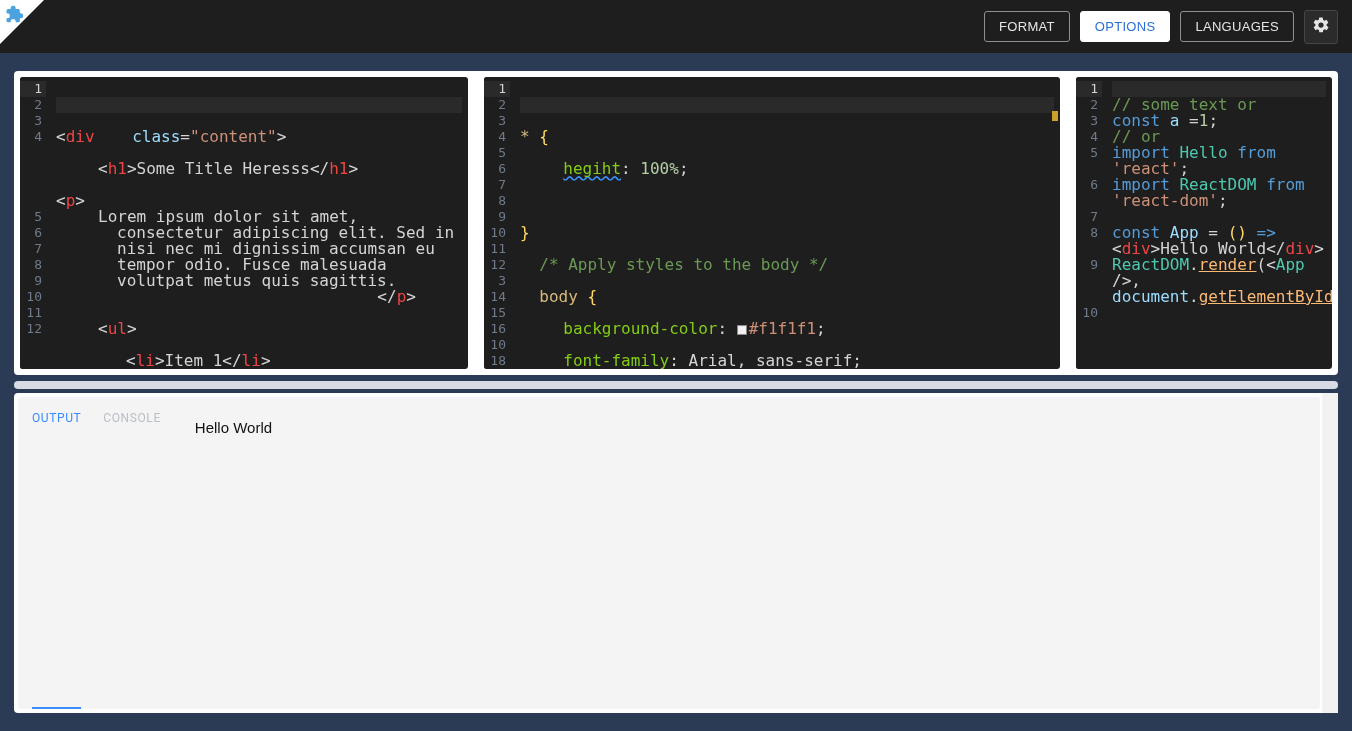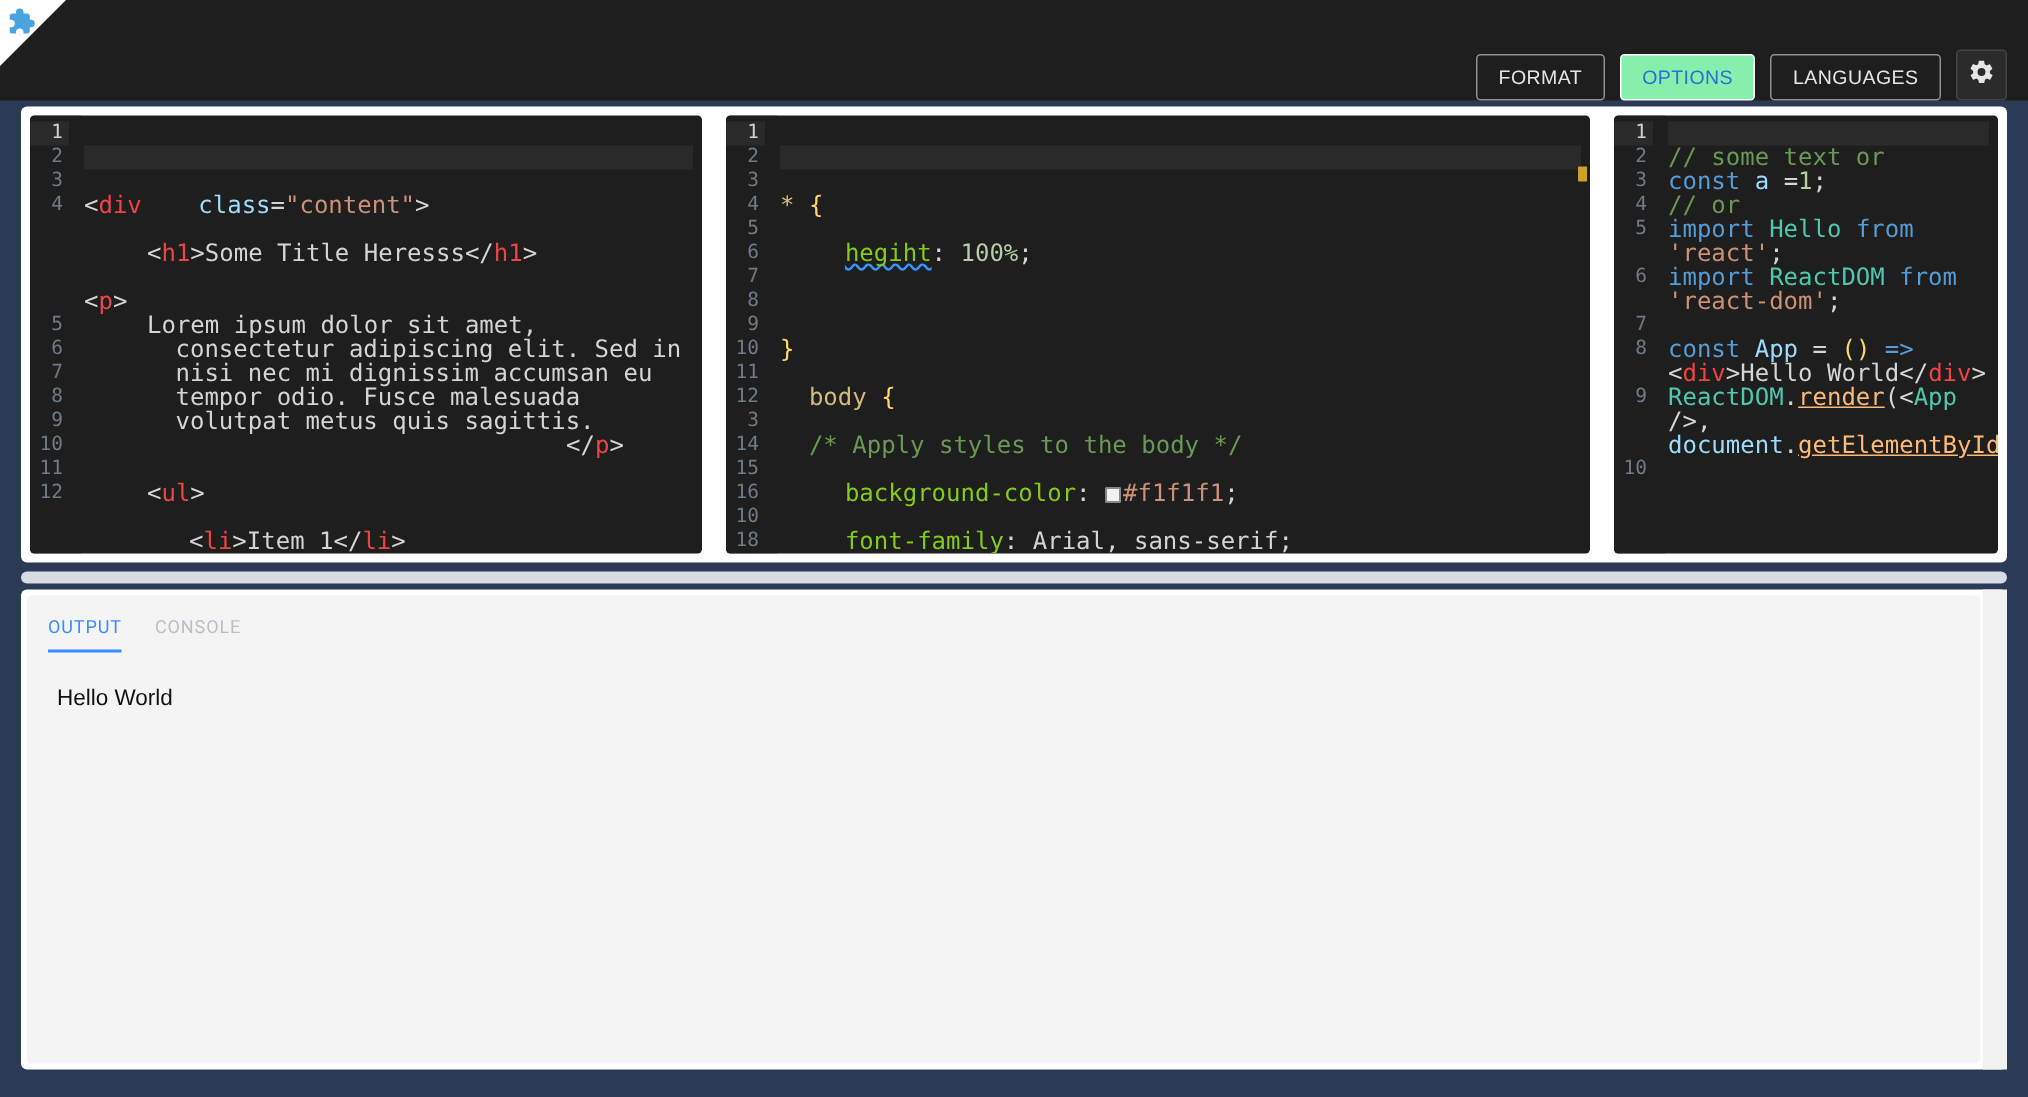--- a/index.html
+++ b/index.html
@@ -6,24 +6,24 @@
   html, body { height: 100%; }
   body {
     font-family: -apple-system, BlinkMacSystemFont, "Segoe UI", Roboto, Arial, sans-serif;
     background: #2b3a55;
     color: #ccc;
     overflow: hidden;
   }
 
   
   .topbar {
-    height: 67px;
+    height: 53px;
     background: #1e1e1e;
     display: flex;
-    align-items: flex-end;
+    align-items: center;
     justify-content: flex-end;
     padding: 0 14px;
     gap: 10px;
   }
   .logo-wrap {
     position: absolute;
     top: 0; left: 0;
     width: 44px; height: 44px;
     pointer-events: none;
   }
@@ -40,21 +40,21 @@
   .tbtn {
     border: 1px solid #8f8f8f;
     background: transparent;
     color: #e5e5e5;
     font-size: 13px;
     letter-spacing: .3px;
     padding: 7px 14px;
     border-radius: 3px;
     cursor: pointer;
   }
-  .tbtn.active { background: #86efac; color: #2a6fd6; border-color: #fff; }
+  .tbtn.active { background: #ffffff; color: #2a6fd6; border-color: #fff; }
   .gear-btn {
     width: 34px; height: 34px;
     display: flex; align-items: center; justify-content: center;
     background: #2b2b2b;
     border: 1px solid #444;
     border-radius: 3px;
     cursor: pointer;
     color: #e5e5e5;
   }
 
@@ -160,21 +160,21 @@
   .out-scroll {
     position:absolute; top:0; right:0; bottom:0;
     width:16px;
     background: linear-gradient(#f2f2f2,#f2f2f2);
   }
   .out-inner {
     flex:1 1 auto;
     margin: 4px 18px 4px 4px;
     background:#f4f4f4;
     border-radius:3px;
-    display:flex; flex-direction:column;
+    display:flex; flex-direction:row;
   }
   .out-tabs {
     display:flex; gap:22px;
     padding: 10px 14px 0 14px;
     font-size: 12px;
     letter-spacing:.6px;
     color:#b9bfc7;
   }
   .out-tab { padding: 4px 0 8px 0; cursor:pointer; }
   .out-tab.active { color:#3a8bff; border-bottom: 2px solid #3a8bff; }
@@ -270,22 +270,22 @@
         <span class="ln">10</span>
         <span class="ln">18</span>
 
       </div>
       <div class="code-col">
 <span class="cl cur">&nbsp;</span>
 <span class="cl"><span class="t-sel">*</span> <span class="t-brace">{</span></span>
 <span class="cl">  <span class="t-prop underline-err">hegiht</span><span class="t-punc">:</span> <span class="t-num">100%</span><span class="t-punc">;</span></span>
 <span class="cl">&nbsp;</span>
 <span class="cl"><span class="t-brace">}</span></span>
+<span class="cl">  <span class="t-cm">/* Apply styles to the body */</span></span>
 <span class="cl">  <span class="t-sel">body</span> <span class="t-brace">{</span></span>
-<span class="cl">  <span class="t-cm">/* Apply styles to the body */</span></span>
 <span class="cl">  <span class="t-prop">background-color</span><span class="t-punc">:</span> <span class="swatch" style="background:#f1f1f1"></span><span class="t-str">#f1f1f1</span><span class="t-punc">;</span></span>
 <span class="cl">  <span class="t-prop">font-family</span><span class="t-punc">:</span> <span class="t-text">Arial</span><span class="t-punc">,</span> <span class="t-text">sans-serif</span><span class="t-punc">;</span></span>
 
 
 
 
 
 
 
 

